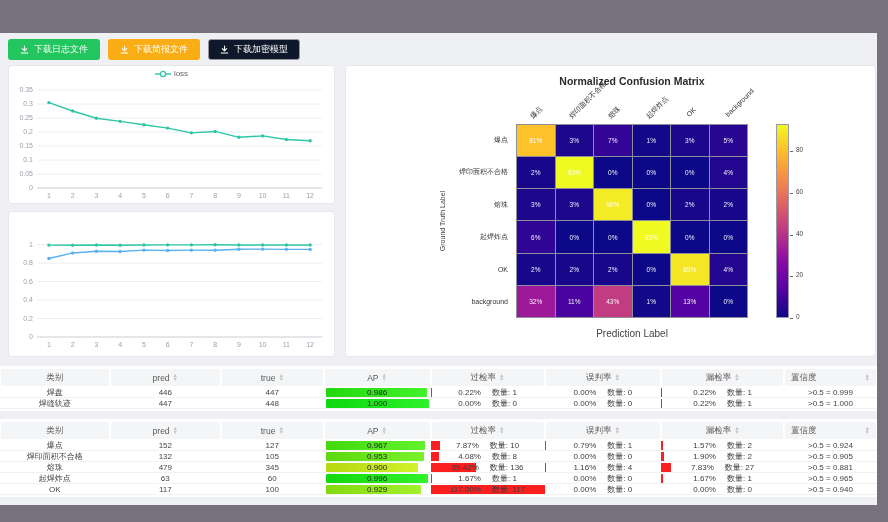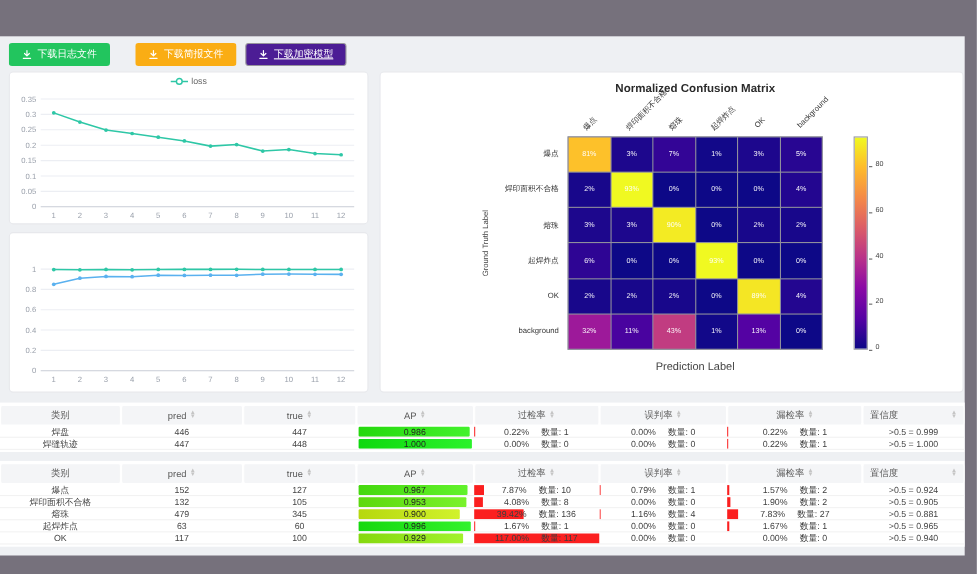--- a/index.html
+++ b/index.html
@@ -4,23 +4,23 @@
 <style>
   * { margin:0; padding:0; box-sizing:border-box; }
   html,body { width:888px; height:522px; overflow:hidden; }
   body { background:#76717c; font-family:"Liberation Sans", sans-serif; position:relative; }
   .page { position:absolute; top:33px; left:0; width:877px; height:472px; background:#eef0f3; overflow:hidden; }
 
   
   .toolbar { display:flex; gap:8px; padding:6px 0 0 8px; height:30px; }
   .btn { display:inline-flex; align-items:center; gap:5px; height:21px; padding:0 11px; border-radius:3px; font-size:9px; border:1px solid transparent; cursor:pointer; white-space:nowrap; }
   .btn.green { background:#22c55e; color:#fff; }
-  .btn.orange { background:#faad14; color:#fff;margin-left:15px; }
+  .btn.orange { background:#faad14; color:#fff; }
   .btn.plain { background:#fff; color:#595959; border-color:#d9d9d9; }
-  .btn.gray { background:#4c1d95; color:#fff; border-color:#97949c;text-decoration:underline; }
+  .btn.gray { background:#0f172a; color:#fff; border-color:#97949c; }
 
   
   .charts-row { display:flex; padding:0 0 0 8px; margin-top:2px; }
   .left-col { width:327px; display:flex; flex-direction:column; }
   .card { background:#fff; border:1px solid #e7e8ec; border-radius:4px; position:relative; }
   .card.loss { height:139px; }
   .card.map { height:146px; margin-top:7px; }
   .card.cm { width:531px; height:292px; margin-left:10px; }
 
   .legend { position:absolute; top:3px; left:0; right:0; display:flex; justify-content:center; gap:12px; z-index:2; }

